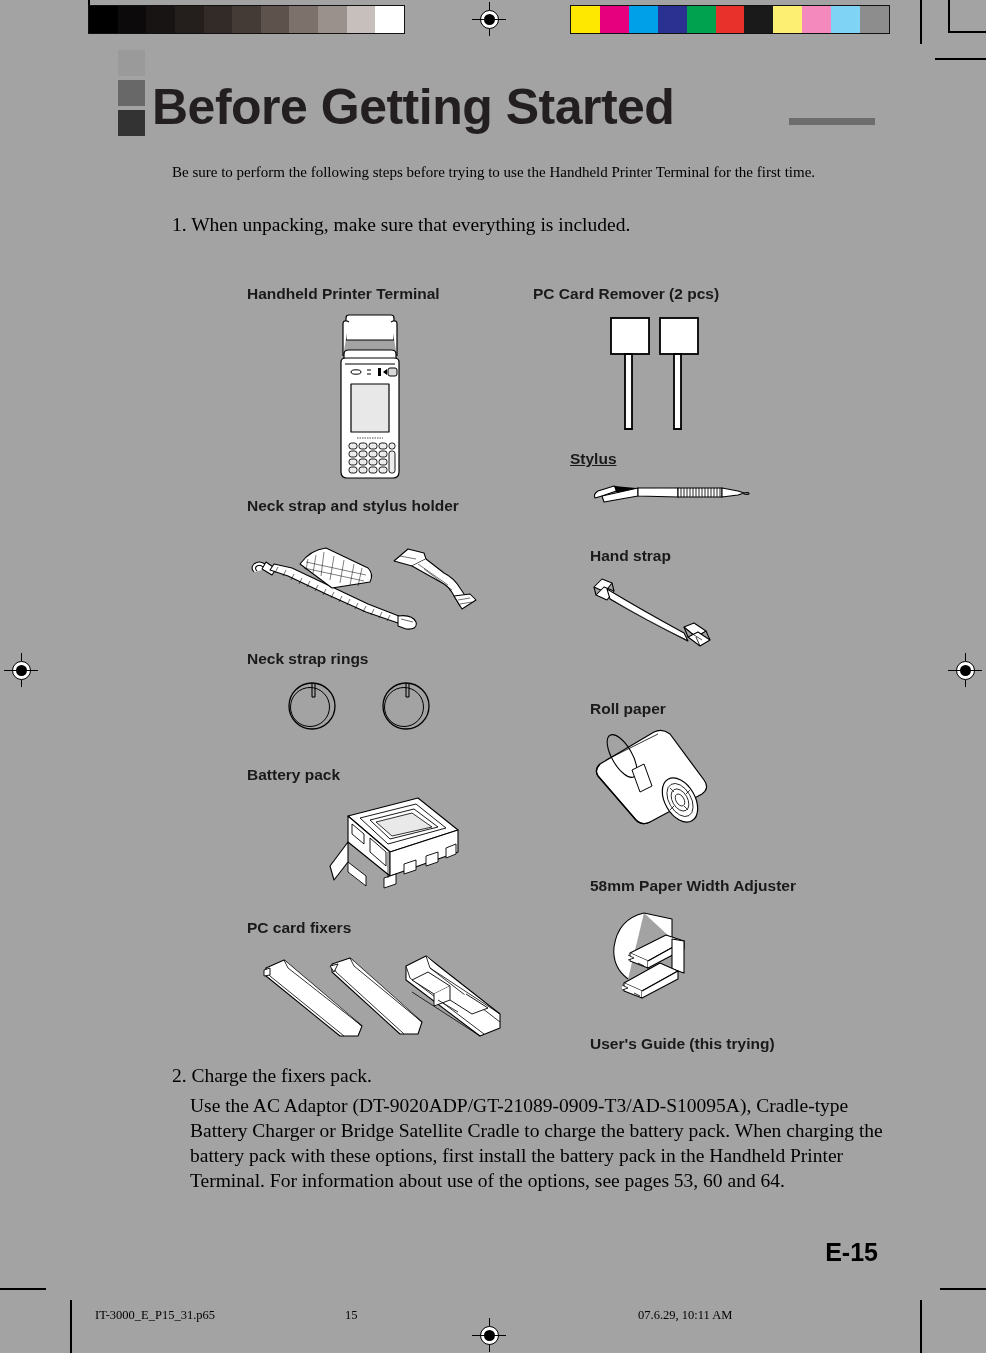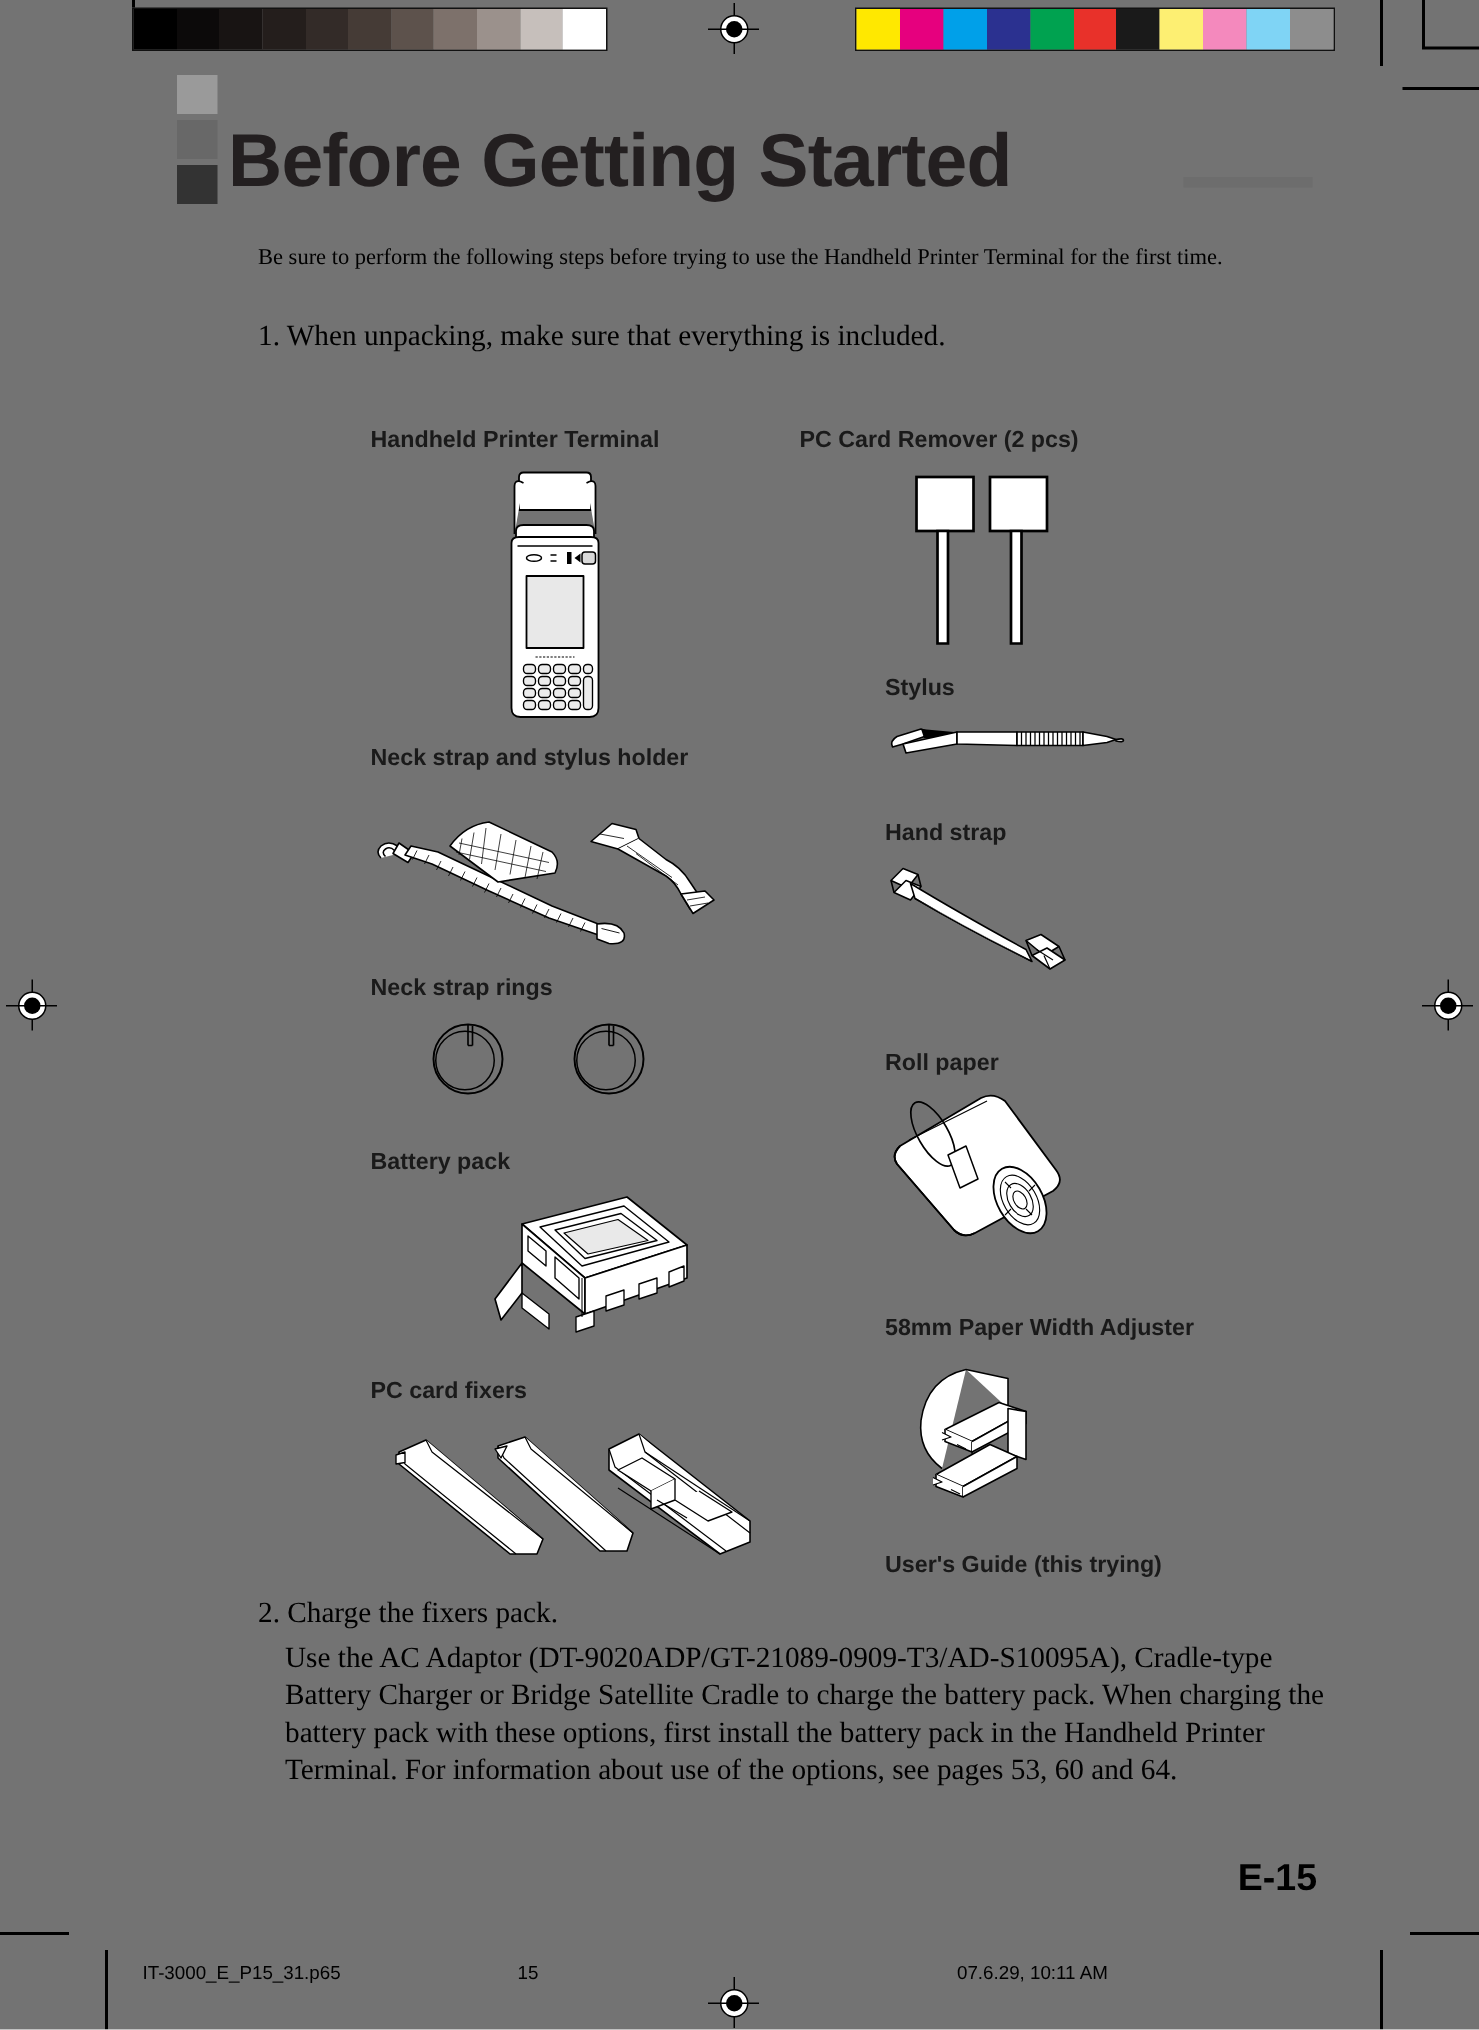--- a/index.html
+++ b/index.html
@@ -9,21 +9,21 @@
   }
   body {
     font-family: "Liberation Serif", serif;
     color: #000;
   }
   #page {
     position: relative;
     width: 986px;
     height: 1353px;
     overflow: hidden;
-    background: #737373;
+    background: #a3a3a3;
   }
 
   
   .grayscale-bar {
     position: absolute;
     left: 88px;
     top: 5px;
     width: 317px;
     height: 29px;
     display: flex;
@@ -155,21 +155,21 @@
     top: 1238px;
     font-family: "Liberation Sans", sans-serif;
     font-weight: bold;
     font-size: 25px;
     color: #000;
     text-align: center;
   }
   .foot {
     position: absolute;
     top: 1308px;
-    font-family: Liberation Sans, sans-serif;
+    font-family: Liberation Serif, serif;
     font-size: 12.5px;
     color: #000;
   }
   .foot-file { left: 95px; }
   .foot-page { left: 345px; }
   .foot-date { left: 638px; }
 </style>
 </head>
 <body>
 
@@ -427,21 +427,21 @@
     <svg width="98" height="118" viewBox="0 0 98 118">
       <g fill="#fff" stroke="#000" stroke-width="1.8" stroke-linejoin="miter">
         <rect x="3" y="3" width="38" height="36"></rect>
         <rect x="52" y="3" width="38" height="36"></rect>
         <path d="M17,39 L24,39 L24,114 L17,114 Z"></path>
         <path d="M66,39 L73,39 L73,114 L66,114 Z"></path>
       </g>
     </svg>
   </div>
 
-  <div class="item-label" style="left:590px;top:450px;">Stylus</div>
+  <div class="item-label" style="left:570px;top:450px;text-decoration:underline;">Stylus</div>
   <div class="illus" style="left:592px;top:482px;">
     <svg width="160" height="26" viewBox="0 0 160 26">
       <g fill="#fff" stroke="#000" stroke-width="1.1" stroke-linejoin="round">
 
         <path d="M3,16 Q1,12 6,9 L22,4 L30,7 L10,14 Z"></path>
         <path d="M22,4 L44,6 L44,10 L24,10 Z" fill="#000" stroke="none"></path>
 
         <path d="M10,14 L46,6 L46,14 L12,20 Z"></path>
         <path d="M46,6 L86,6 L86,15 L46,14 Z"></path>
 

